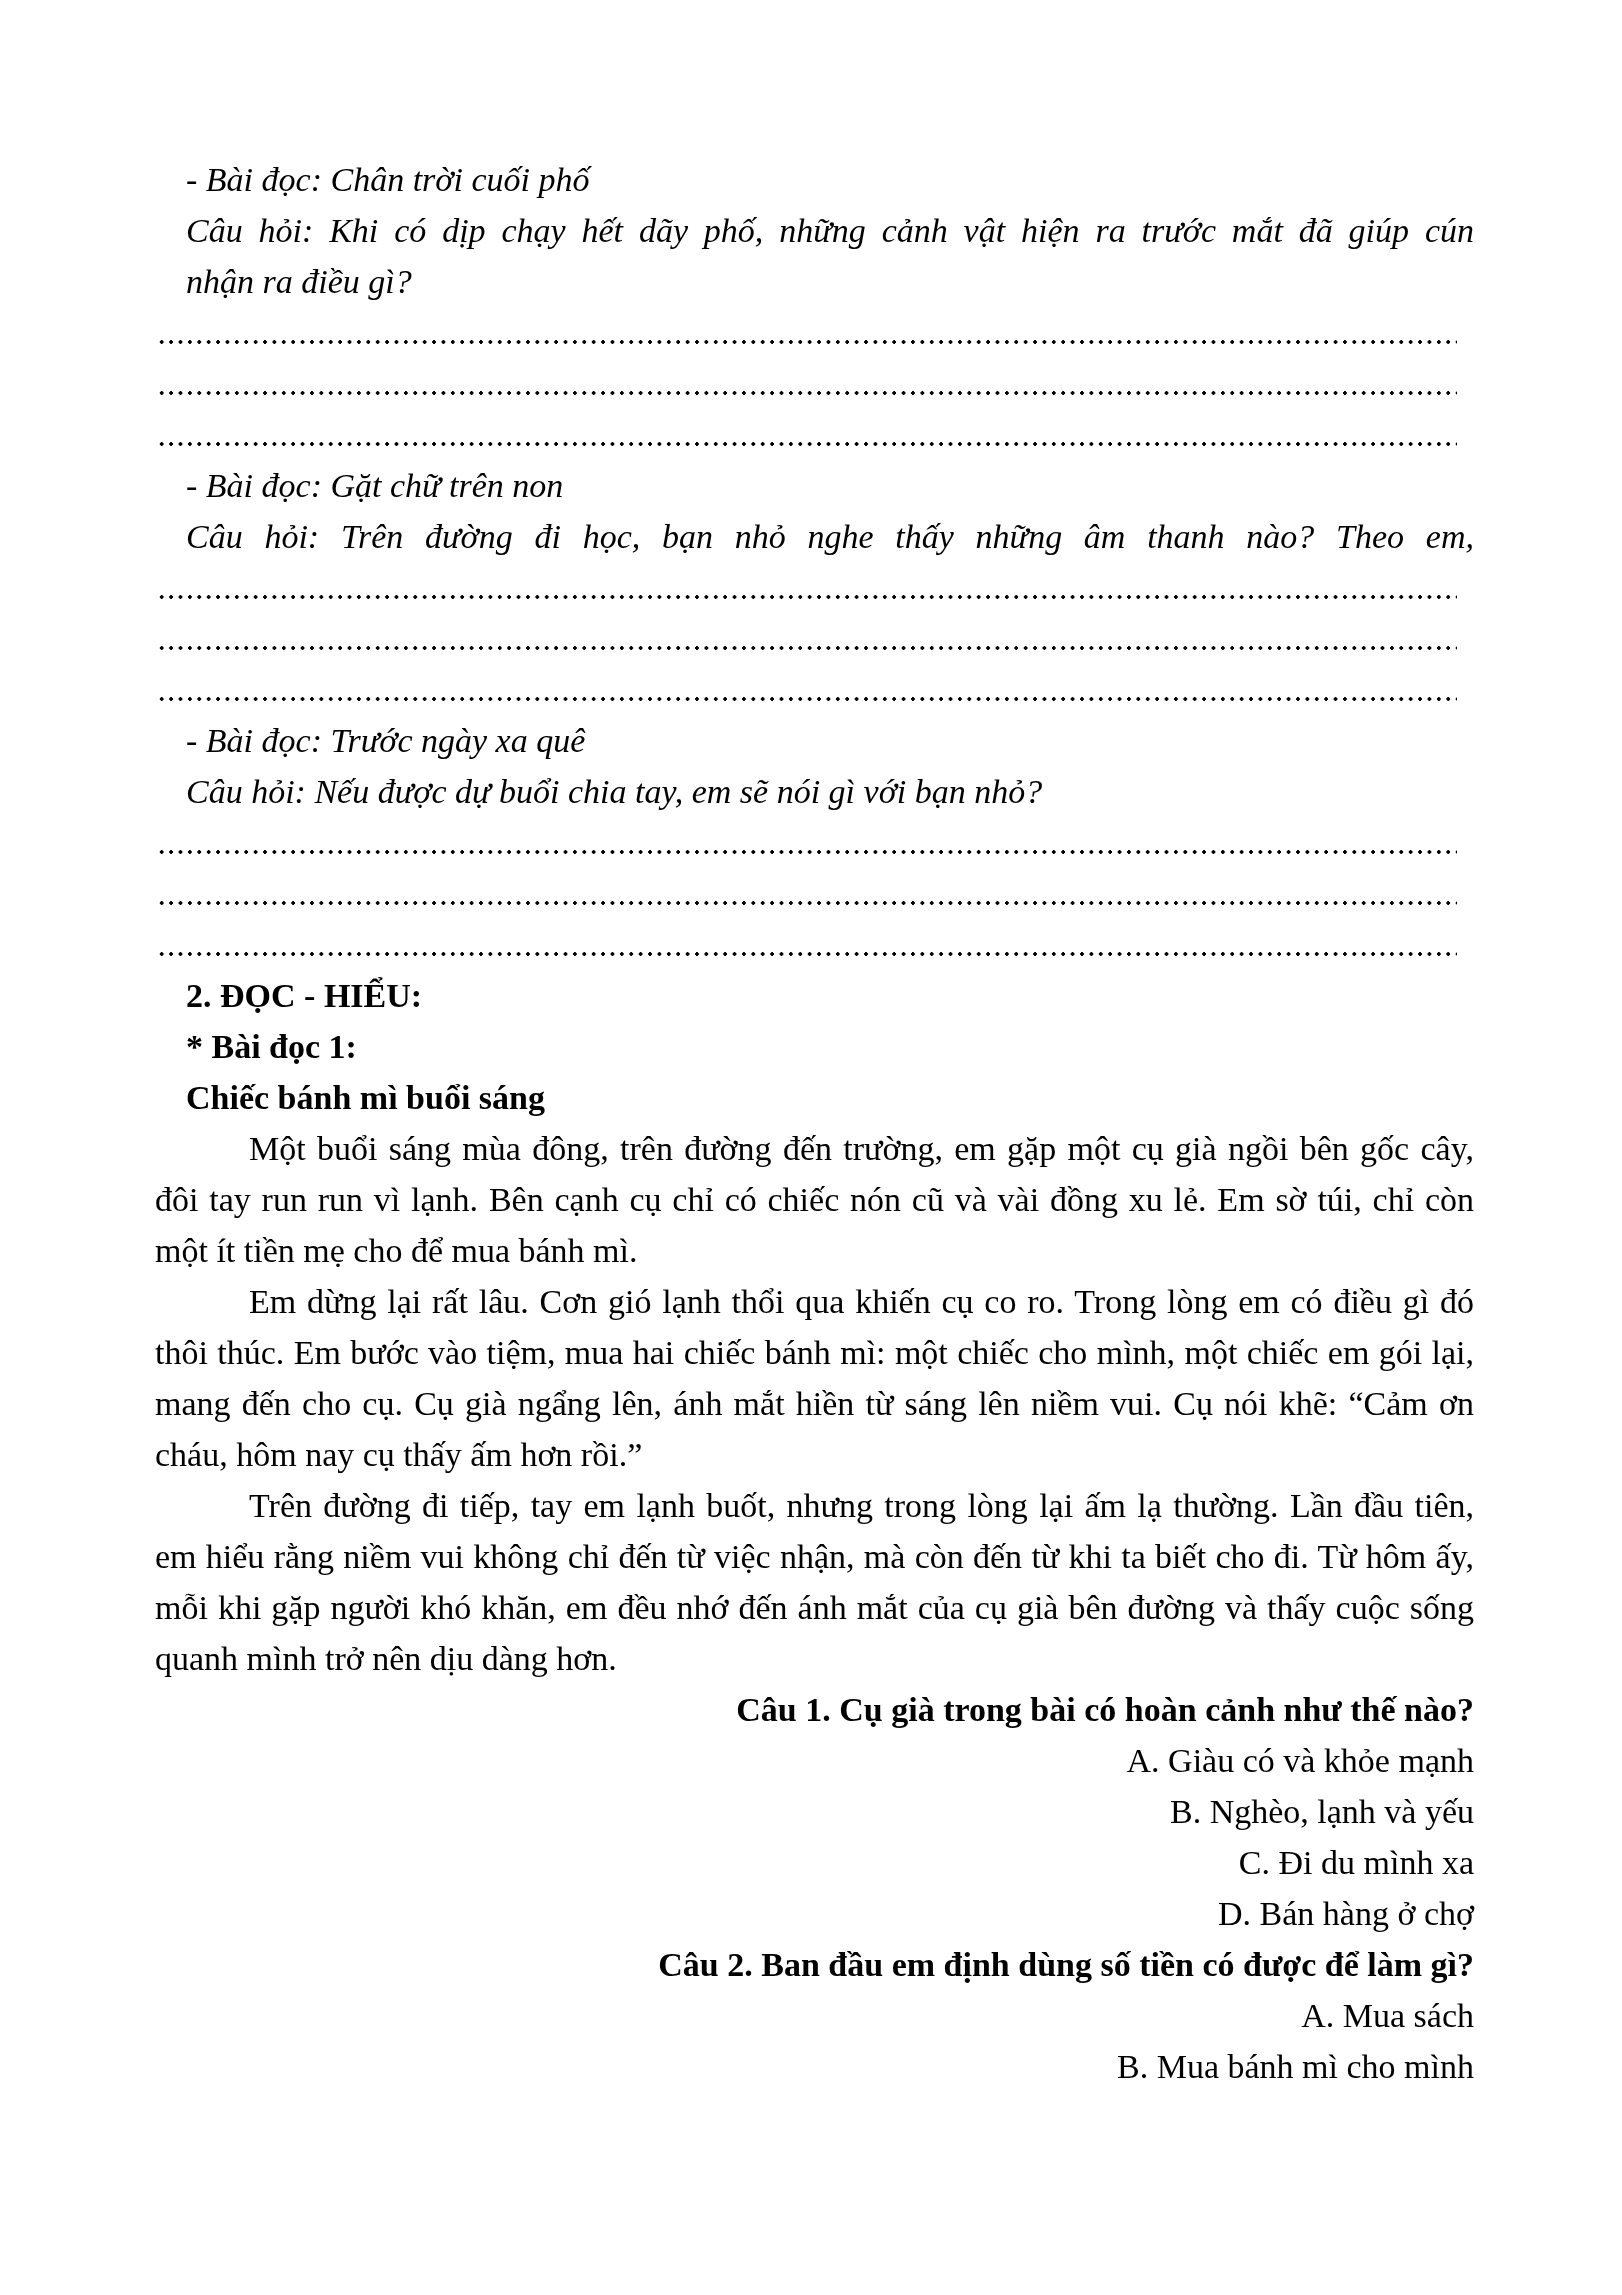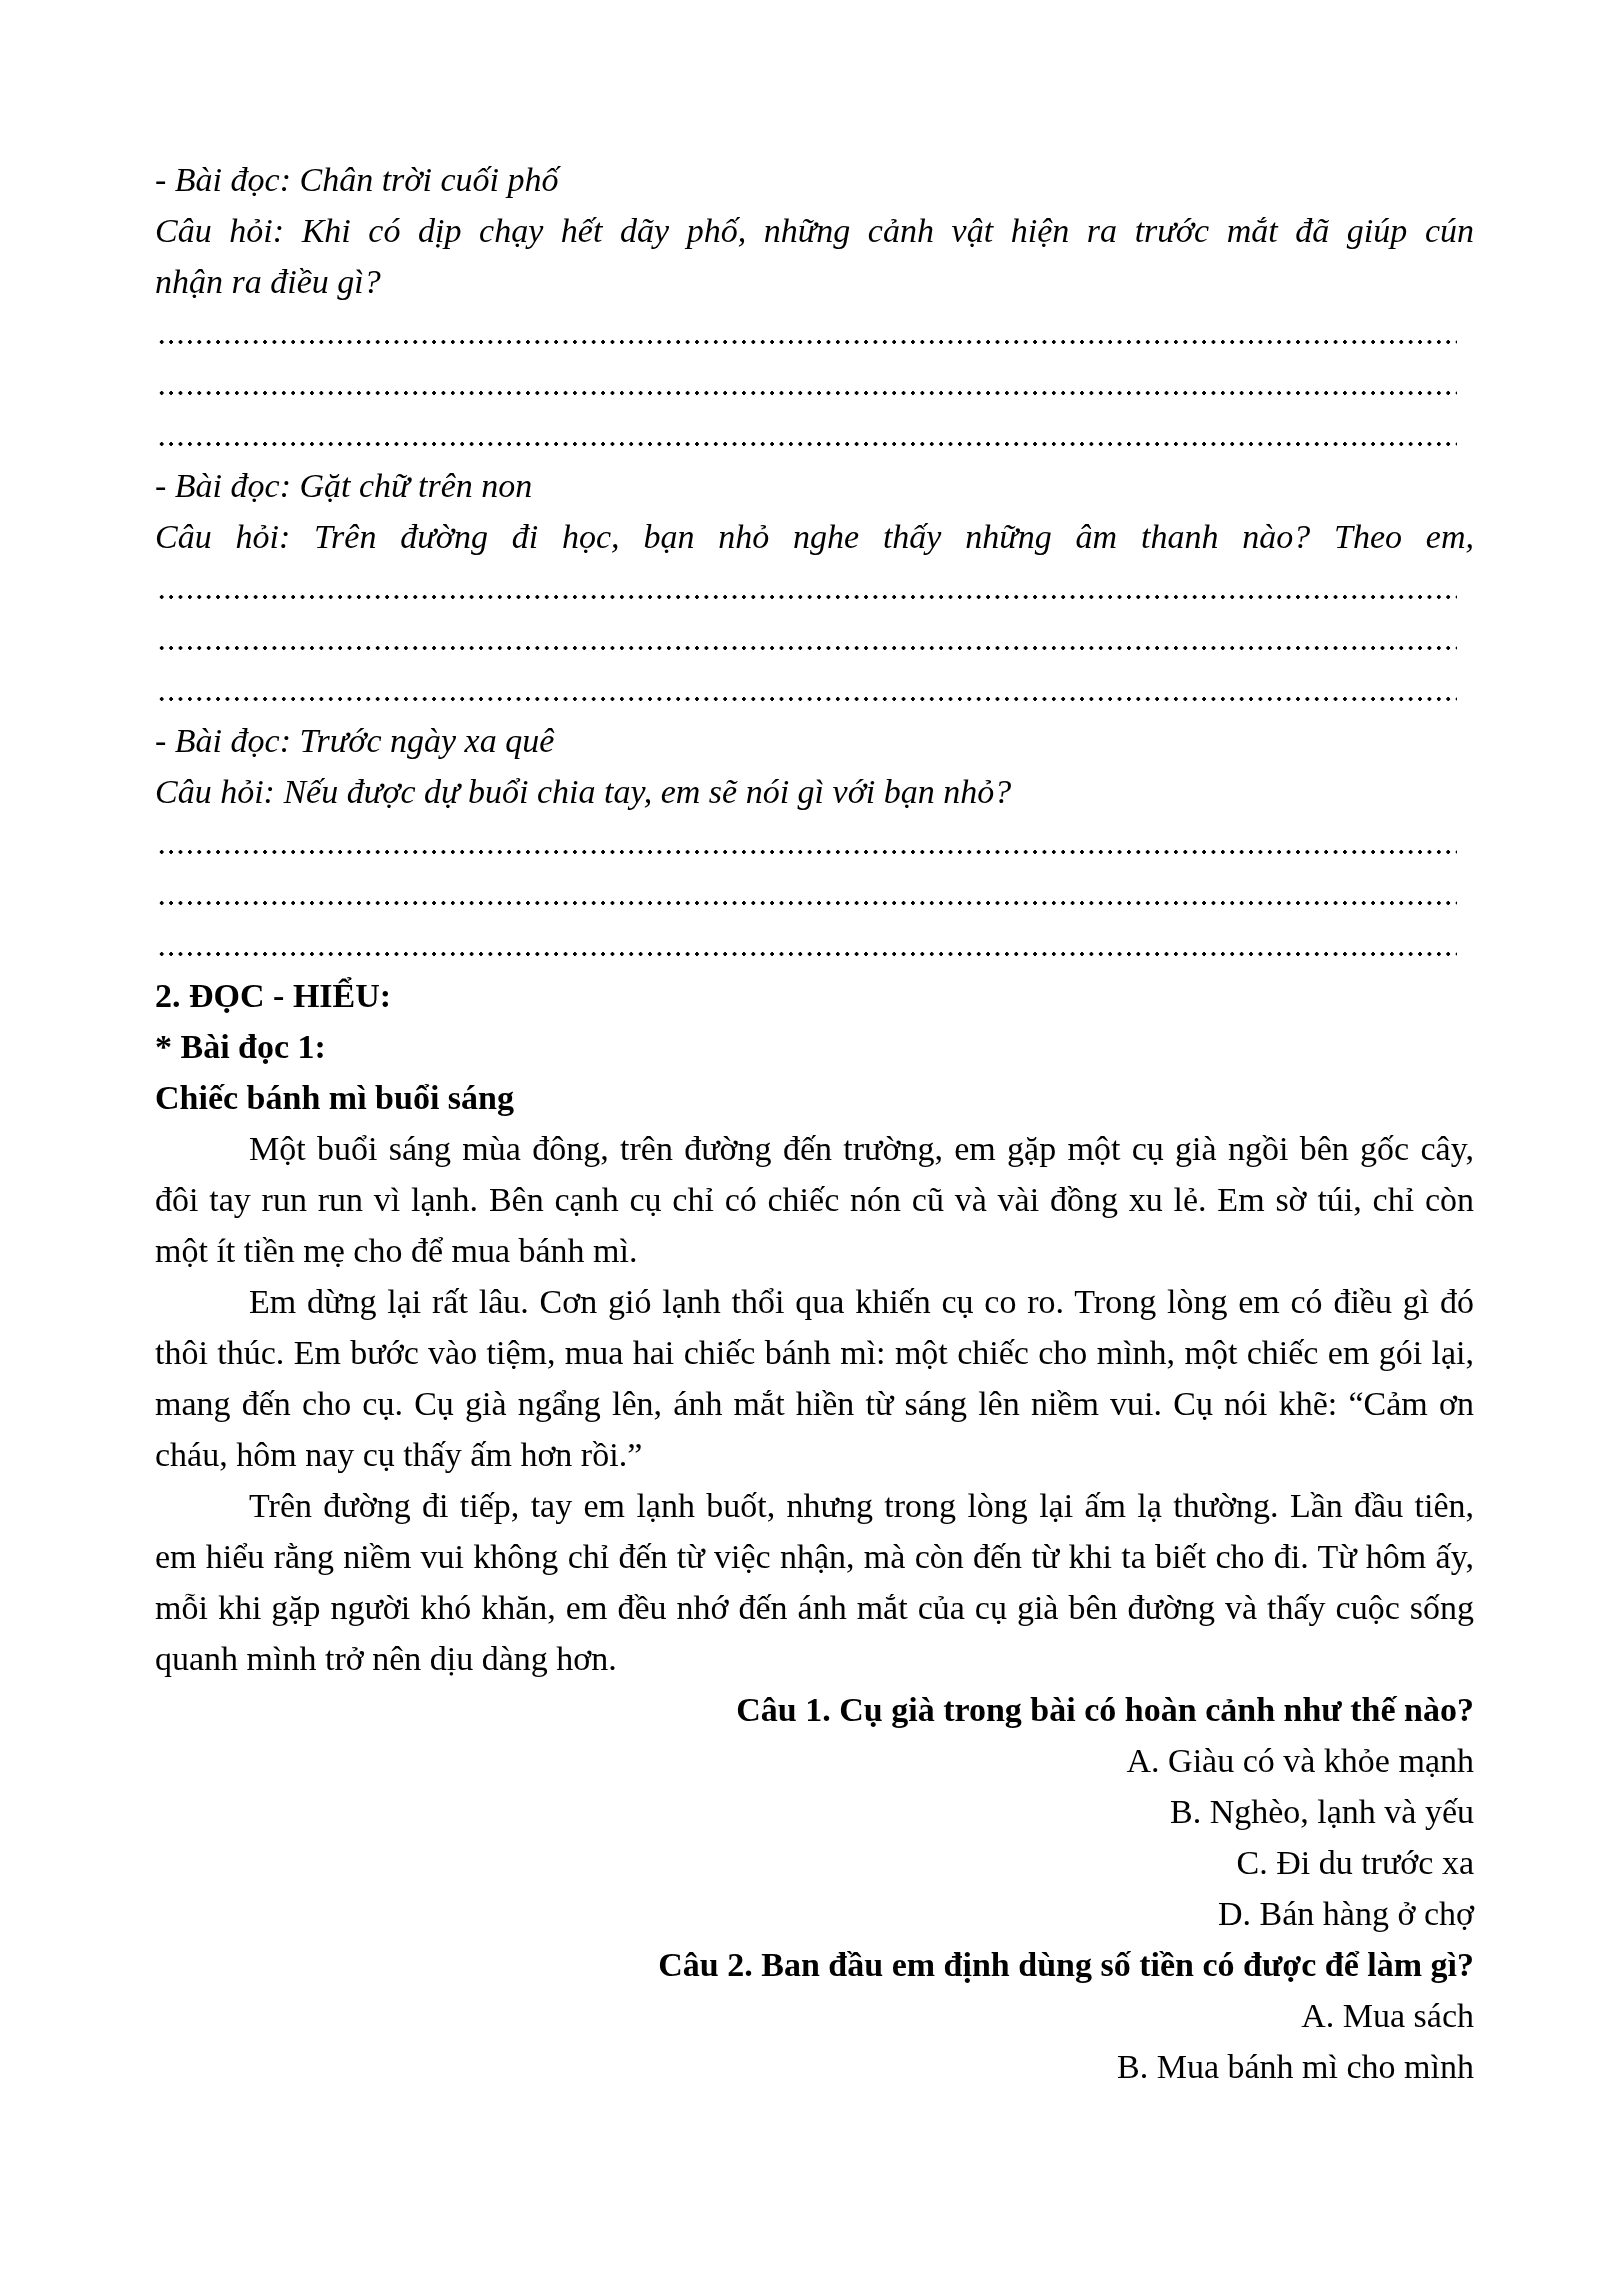--- a/index.html
+++ b/index.html
@@ -19,20 +19,21 @@
     position: absolute;
     left: 155px;
     top: 154px;
     width: 1319px;
     font-size: 34px;
     line-height: 51px;
   }
   .line {
     height: 51px;
     white-space: nowrap;
+    margin-left: 31px;
   }
   .italic { font-style: italic; }
   .bold { font-weight: bold; }
   .justify {
     white-space: normal;
     text-align: justify;
     text-align-last: justify;
     font-style: italic;
   }
   .para {
@@ -95,21 +96,21 @@
   <div class="line title">Chiếc bánh mì buổi sáng</div>
 
   <p class="para">Một buổi sáng mùa đông, trên đường đến trường, em gặp một cụ già ngồi bên gốc cây, đôi tay run run vì lạnh. Bên cạnh cụ chỉ có chiếc nón cũ và vài đồng xu lẻ. Em sờ túi, chỉ còn một ít tiền mẹ cho để mua bánh mì.</p>
   <p class="para">Em dừng lại rất lâu. Cơn gió lạnh thổi qua khiến cụ co ro. Trong lòng em có điều gì đó thôi thúc. Em bước vào tiệm, mua hai chiếc bánh mì: một chiếc cho mình, một chiếc em gói lại, mang đến cho cụ. Cụ già ngẩng lên, ánh mắt hiền từ sáng lên niềm vui. Cụ nói khẽ: “Cảm ơn cháu, hôm nay cụ thấy ấm hơn rồi.”</p>
   <p class="para">Trên đường đi tiếp, tay em lạnh buốt, nhưng trong lòng lại ấm lạ thường. Lần đầu tiên, em hiểu rằng niềm vui không chỉ đến từ việc nhận, mà còn đến từ khi ta biết cho đi. Từ hôm ấy, mỗi khi gặp người khó khăn, em đều nhớ đến ánh mắt của cụ già bên đường và thấy cuộc sống quanh mình trở nên dịu dàng hơn.</p>
 
   <div class="q-block">
     <div class="line bold">Câu 1. Cụ già trong bài có hoàn cảnh như thế nào?</div>
     <div class="line">A. Giàu có và khỏe mạnh</div>
     <div class="line">B. Nghèo, lạnh và yếu</div>
-    <div class="line">C. Đi du trước xa</div>
+    <div class="line">C. Đi du mình xa</div>
     <div class="line">D. Bán hàng ở chợ</div>
   </div>
 
   <div class="q-block">
     <div class="line bold">Câu 2. Ban đầu em định dùng số tiền có được để làm gì?</div>
     <div class="line">A. Mua sách</div>
     <div class="line">B. Mua bánh mì cho mình</div>
   </div>
 
 </div>

